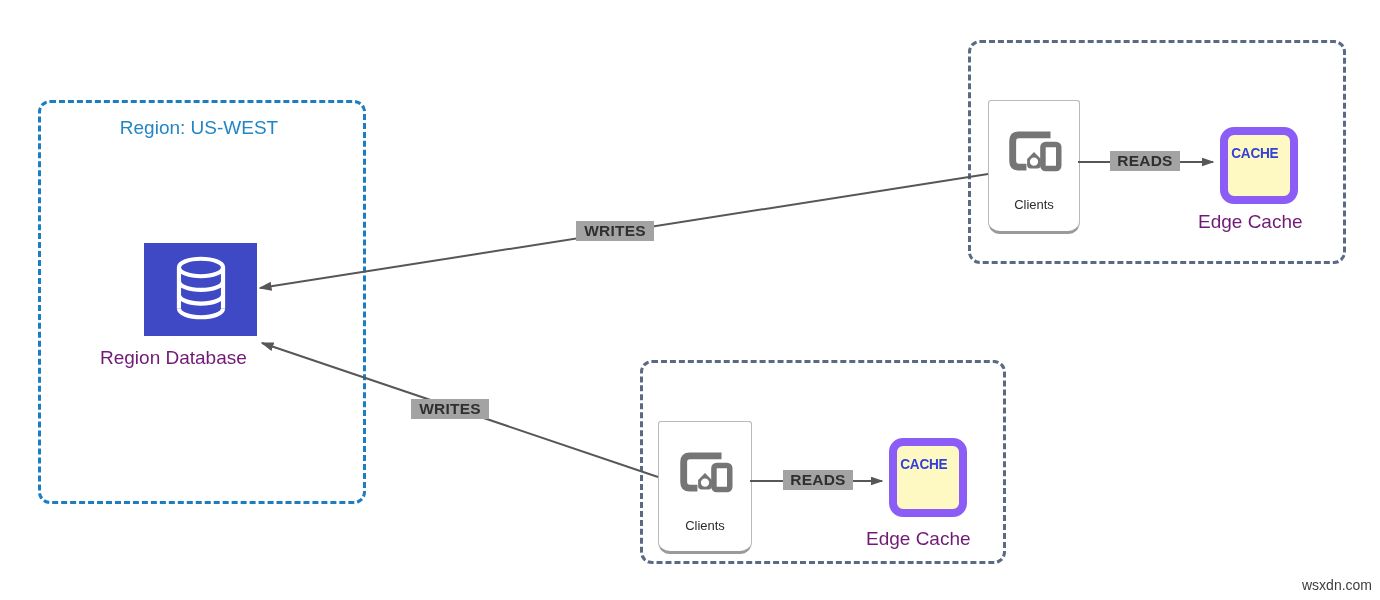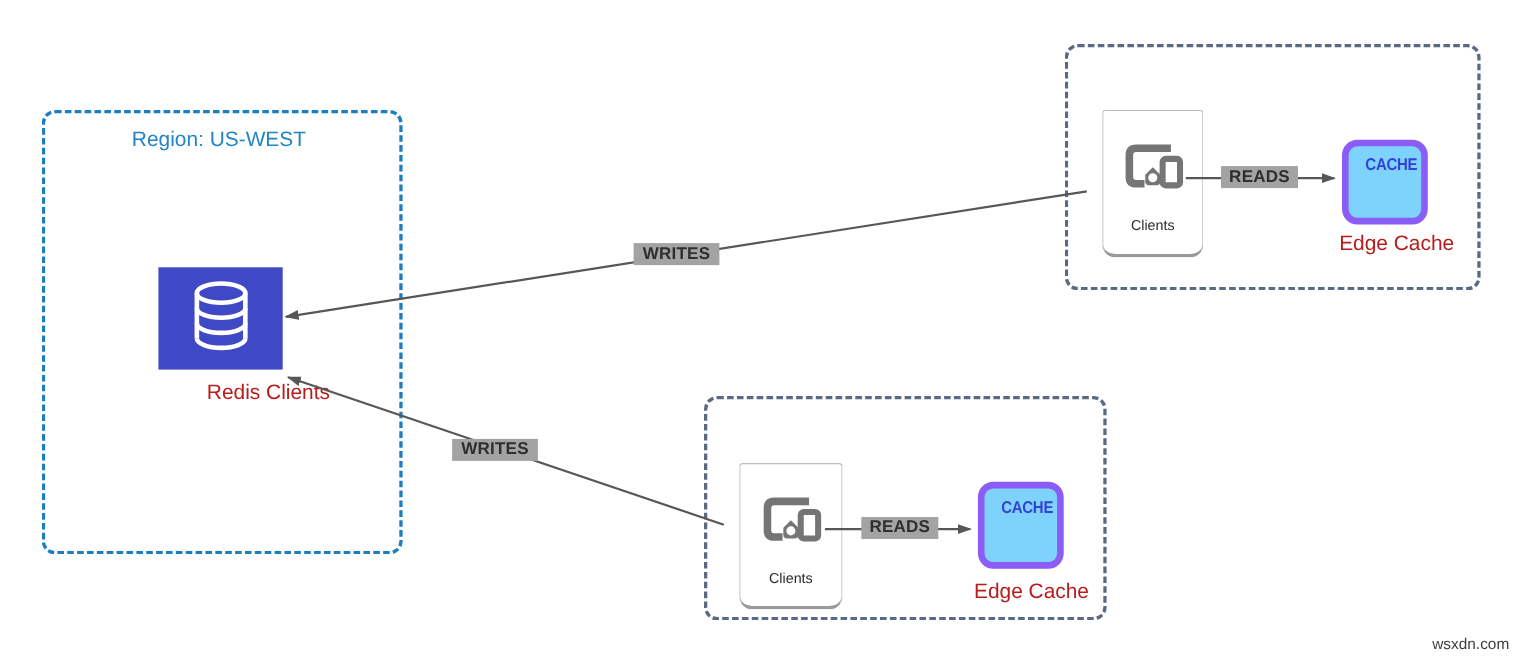--- a/index.html
+++ b/index.html
@@ -10,29 +10,29 @@
   
   .region-box{position:absolute;border-radius:12px;z-index:1;background:transparent;}
   .region-us{border:3px dashed #1B7EC3;}
   .region-remote{border:3px dashed #5A6A84;}
   .region-title{position:absolute;text-align:center;z-index:2;}
   .title-us{color:#2286C6;font-size:19px;}
   .title-remote{color:#76818F;font-size:17px;}
   
   .redis-node{position:absolute;left:144px;top:243px;width:113px;height:93px;background:#3F48C5;
     display:flex;align-items:center;justify-content:center;z-index:2;}
-  .node-label{position:absolute;text-align:right;color:#b91c1c;font-size:19px;z-index:2;}
+  .node-label{position:absolute;text-align:left;color:#701a75;font-size:19px;z-index:2;}
   
   .clients-card{position:absolute;background:#fff;border:1px solid #B9B9B9;border-bottom:3px solid #9A9A9A;
-    border-radius:3px 3px 12px 12px;z-index:2;margin-left:14px;}
+    border-radius:3px 3px 12px 12px;z-index:2;}
   .clients-card svg{position:absolute;left:50%;top:22px;transform:translateX(-50%);}
   .clients-label{position:absolute;left:0;right:0;top:96px;text-align:center;color:#2B2B2B;font-size:13px;}
   
-  .cache-box{position:absolute;background:#7dd3fc;border:6px solid #8b5cf6;border-radius:14px;
-    box-sizing:border-box;text-align:right;z-index:2;}
+  .cache-box{position:absolute;background:#fef9c3;border:8px solid #8b5cf6;border-radius:14px;
+    box-sizing:border-box;text-align:left;z-index:2;}
   .cache-text{display:inline-block;margin-top:9px;color:#3340D9;font-weight:bold;font-size:15.5px;
     letter-spacing:-0.3px;transform:scaleX(0.88);}
   
   .edge-label{position:absolute;text-align:center;background:#a3a3a3;color:#2F2F2F;font-weight:bold;
     font-size:15.5px;z-index:4;padding:1px 2px;letter-spacing:0.2px;}
   
   #arrow-layer{position:absolute;left:0;top:0;width:1380px;height:600px;z-index:3;pointer-events:none;}
   
   .watermark{position:absolute;left:1302px;top:577px;color:#3D3D3D;font-size:14px;z-index:5;}
 </style>
@@ -51,21 +51,21 @@
           <ellipse cx="50" cy="23" rx="29" ry="11.5"></ellipse>
           <path d="M21 23 V77"></path>
           <path d="M79 23 V77"></path>
           <path d="M21 41 A29 11.5 0 0 0 79 41"></path>
           <path d="M21 59 A29 11.5 0 0 0 79 59"></path>
           <path d="M21 77 A29 11.5 0 0 0 79 77"></path>
         </g>
       </svg>
     </span>
   </div>
-  <div class="node-label" style="left:100px;top:347px;width:200px;">Redis Clients</div>
+  <div class="node-label" style="left:100px;top:347px;width:200px;">Region Database</div>
 
   <div class="region-box region-remote" style="left:968px;top:40px;width:372px;height:218px;"></div>
 
   <div class="clients-card" style="left:988px;top:100px;width:90px;height:130px;">
     <span>
       <svg width="66" height="58" viewBox="0 0 96 84">
         <path d="M72 17 H26 Q17 17 17 26 V55 Q17 64 26 64 H37" fill="none" stroke="#757575" stroke-width="10"></path>
         <rect x="61" y="31" width="23" height="35" rx="4" fill="#fff" stroke="#757575" stroke-width="8"></rect>
         <path d="M38 52 L48 42 L58 52 V61 Q58 66 53 66 H43 Q38 66 38 61 Z" fill="#757575"></path>
         <circle cx="48" cy="56" r="6" fill="#FFFFFF"></circle>

